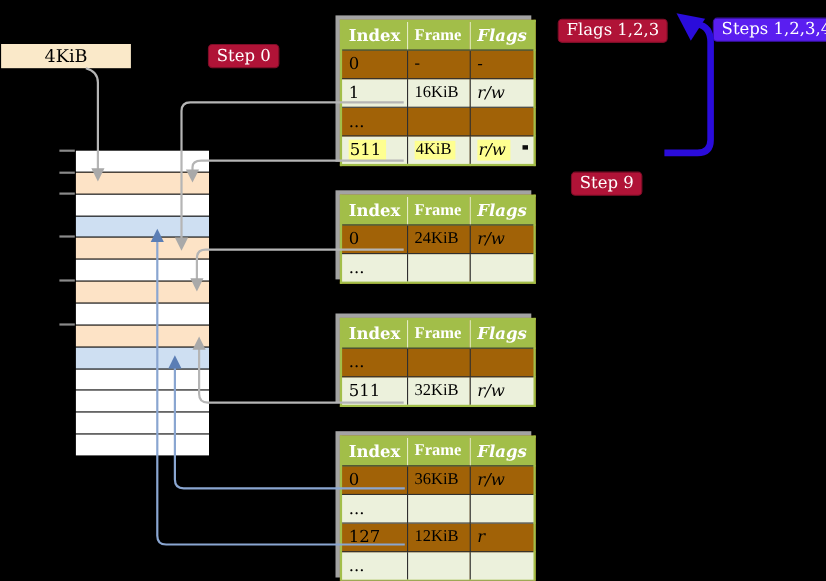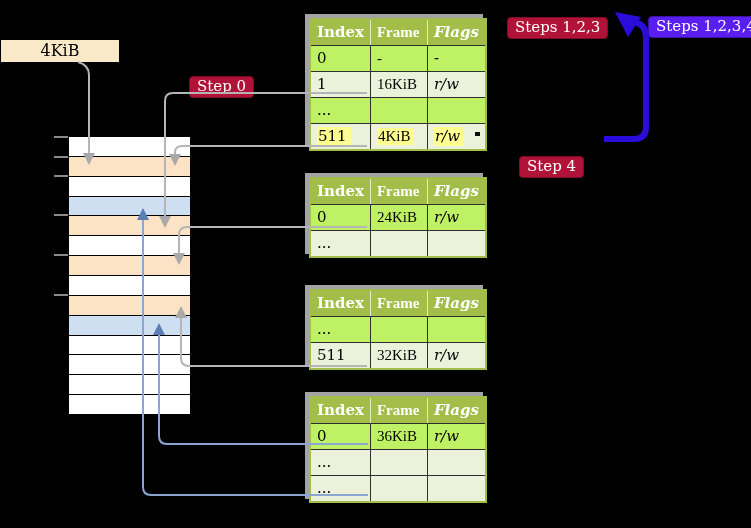--- a/index.html
+++ b/index.html
@@ -6,31 +6,31 @@
   #canvas{position:relative;width:751px;height:528px;background:#000;overflow:hidden;
           font-family:"DejaVu Serif","Liberation Serif",serif;}
   
   .mem-label{position:absolute;left:1px;top:40px;width:118px;height:22px;background:#fae9c9;
              color:#000;text-align:center;line-height:22px;font-size:16px;z-index:2;}
   
   .badge{position:absolute;color:#fff;font-size:15px;line-height:18px;padding:0 7px 2px;
          border-radius:4px;z-index:2;white-space:nowrap;}
   .badge.red{background:#b01337;border:1px solid #7d0d27;}
   .badge.blue{background:#5a1ef0;border:1px solid #3a12a6;}
-  #badge-step0{left:189px;top:40px;margin-top:36px;}
+  #badge-step0{left:189px;top:40px;}
   #badge-steps123{left:507px;top:17px;}
   #badge-steps1234{left:648px;top:16px;}
   #badge-step4{left:519px;top:156px;}
   
   #memory-stack{position:absolute;left:69px;top:137px;width:121px;height:278px;z-index:1;}
   .mrow{position:absolute;left:0;width:121px;}
   
   .pt{position:absolute;left:309px;z-index:2;}
   #pt1{top:18px;} #pt2{top:177px;} #pt3{top:289px;} #pt4{top:396px;}
-  table.grid{border-collapse:collapse;background:#bef264;border:2px solid #a2be49;
+  table.grid{border-collapse:collapse;background:#a16207;border:2px solid #a2be49;
              box-shadow:-4px -4px 0 #a3a3a3;}
   table.grid th{background:#a2be49;color:#fff;font-weight:bold;text-align:left;
                 font-size:15px;line-height:21px;padding:2px 6px;
                 border-left:1px solid #e4ecc4;border-right:1px solid #e4ecc4;
                 border-bottom:1px solid #2f2f2f;}
   table.grid td{font-size:15px;line-height:21px;padding:2px 6px;color:#000;
                 border:1px solid #2f2f2f;}
   table.grid td:nth-child(1),table.grid th:nth-child(1){width:42px;}
   table.grid td:nth-child(2),table.grid th:nth-child(2){width:44px;font-family:Liberation Serif, serif;}
   table.grid td:nth-child(3),table.grid th:nth-child(3){width:38px;font-style:italic;}
@@ -40,23 +40,23 @@
   #overlay{position:absolute;left:0;top:0;z-index:5;pointer-events:none;}
 </style>
 </head>
 <body>
 
 <div id="canvas">
 
   <div class="mem-label">4KiB</div>
 
   <div class="badge red" id="badge-step0">Step 0</div>
-  <div class="badge red" id="badge-steps123">Steps 1,2,3</div>
+  <div class="badge red" id="badge-steps123">Flags 1,2,3</div>
   <div class="badge blue" id="badge-steps1234">Steps 1,2,3,4</div>
-  <div class="badge red" id="badge-step4">Step 4</div>
+  <div class="badge red" id="badge-step4">Step 9</div>
 
   <div id="memory-stack">
       <div class="mrow" style="top: 0px; height: 19px; background: rgb(255, 255, 255);"></div>
       <div class="mrow" style="top: 20px; height: 19px; background: rgb(253, 227, 198);"></div>
       <div class="mrow" style="top: 40px; height: 19px; background: rgb(255, 255, 255);"></div>
       <div class="mrow" style="top: 60px; height: 18px; background: rgb(206, 223, 242);"></div>
       <div class="mrow" style="top: 79px; height: 19px; background: rgb(253, 227, 198);"></div>
       <div class="mrow" style="top: 99px; height: 19px; background: rgb(255, 255, 255);"></div>
       <div class="mrow" style="top: 119px; height: 19px; background: rgb(253, 227, 198);"></div>
       <div class="mrow" style="top: 139px; height: 19px; background: rgb(255, 255, 255);"></div>
@@ -160,20 +160,25 @@
           <tr>
             <td>0</td>
             <td>36KiB</td>
             <td>r/w</td>
           </tr>
           <tr class="shade">
             <td>...</td>
             <td></td>
             <td></td>
           </tr>
+          <tr>
+            <td>127</td>
+            <td>12KiB</td>
+            <td>r</td>
+          </tr>
           <tr class="shade">
             <td>...</td>
             <td></td>
             <td></td>
           </tr>
         </tbody>
       </table>
     </div>
 
   <svg id="overlay" width="751" height="528" viewBox="0 0 751 528">

